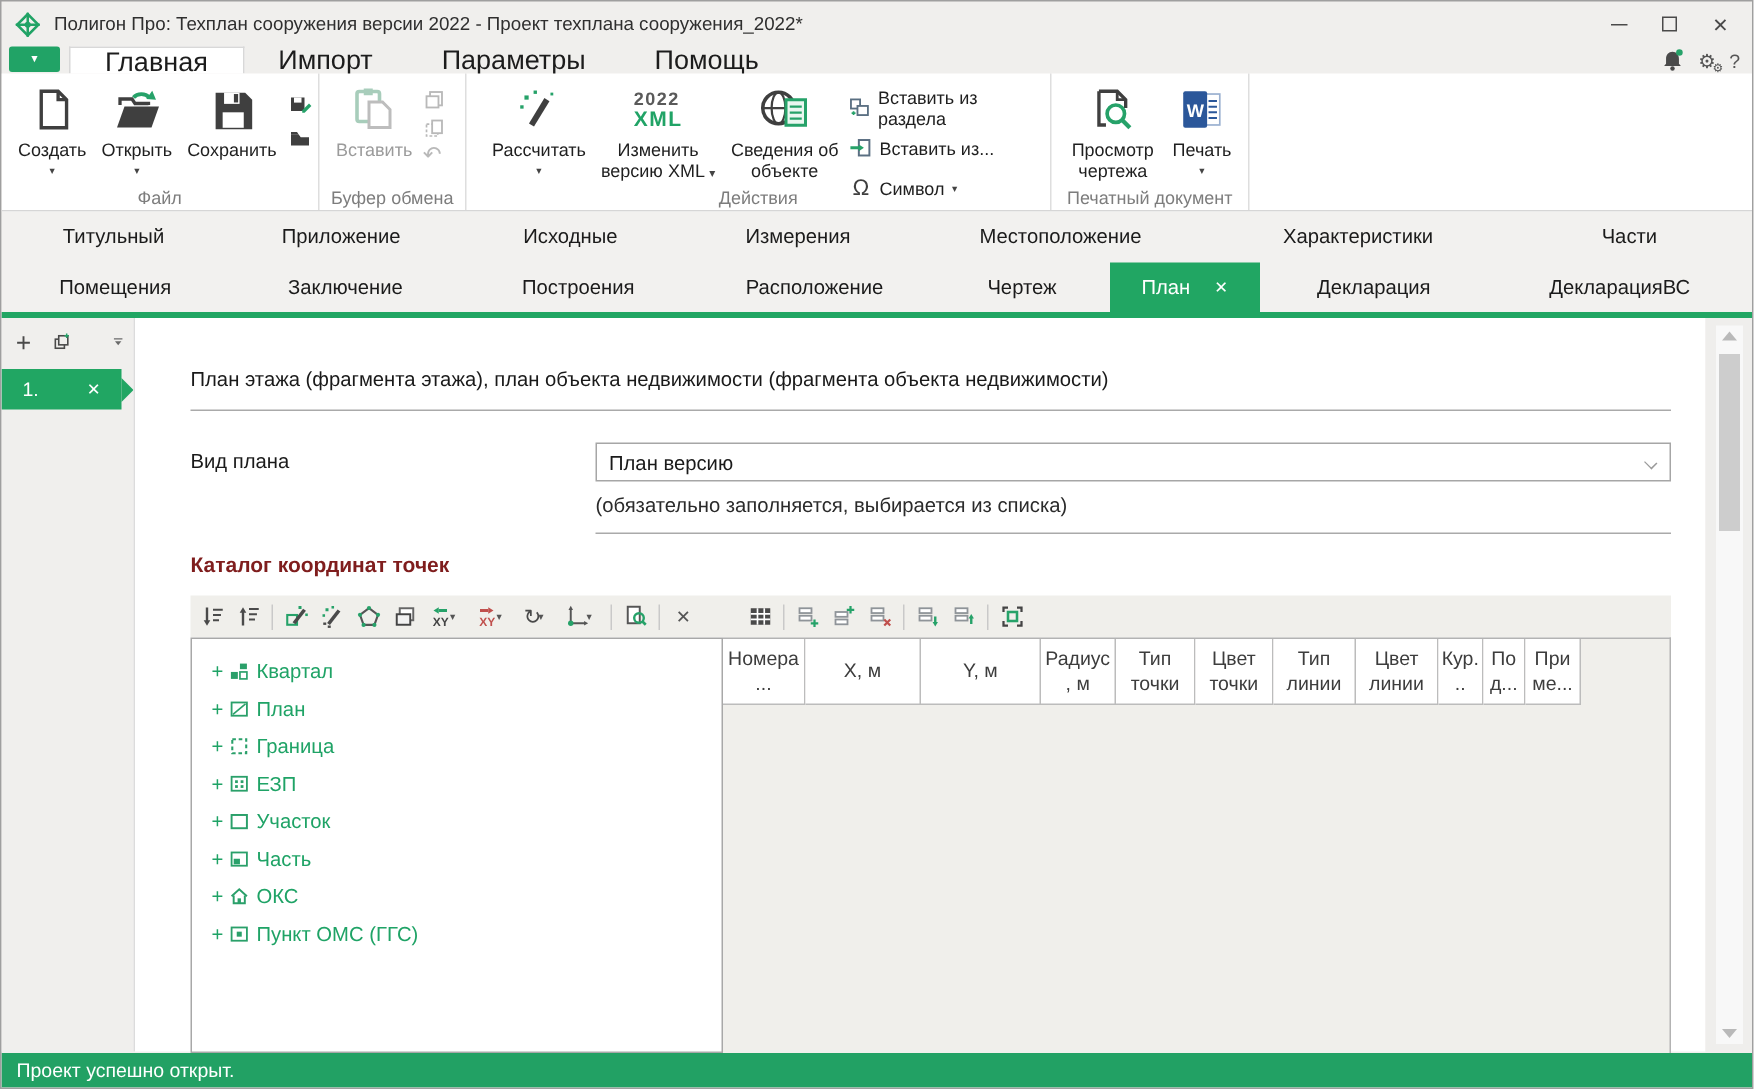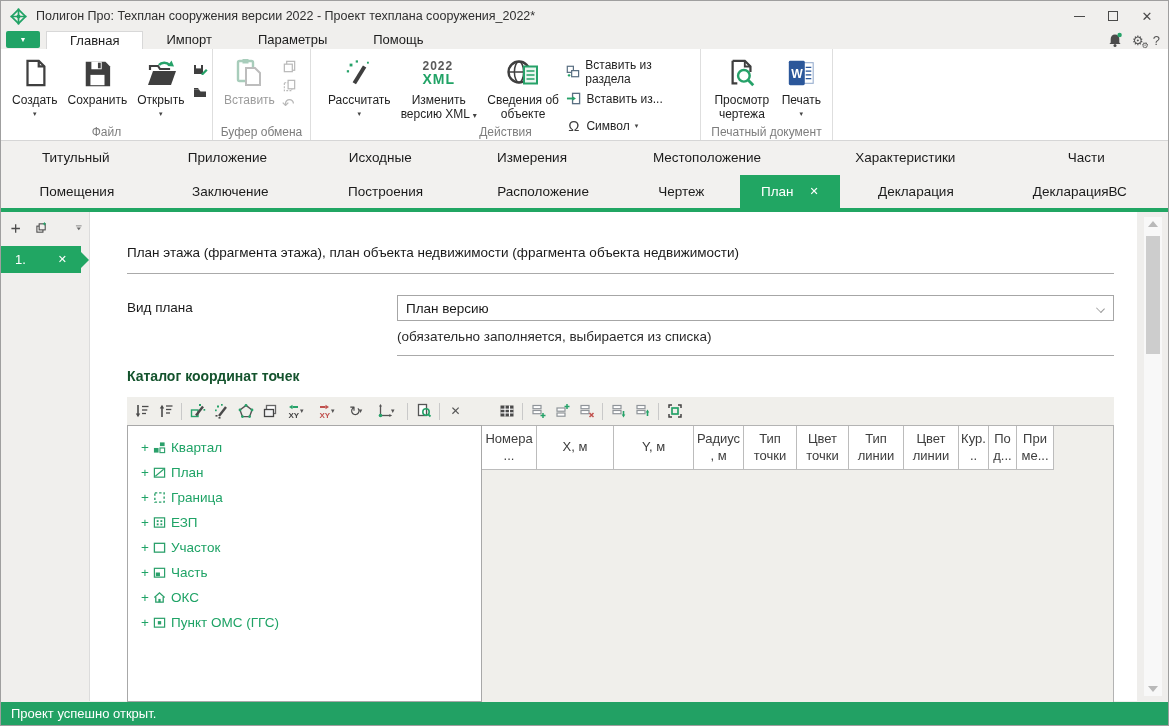--- a/index.html
+++ b/index.html
@@ -14,21 +14,21 @@
   .titlebar { position:absolute; left:0; top:0; right:0; height:30px; display:flex; align-items:center; padding-left:9px; }
   .app-ico { width:17px; height:17px; flex:0 0 auto; }
   .title-text { margin-left:9px; font-size:12.5px; color:#2f2f2f; }
   .wincontrols { position:absolute; right:4px; top:0; height:30px; display:flex; }
   .winbtn { width:34px; height:30px; display:flex; align-items:center; justify-content:center; color:#4a4a4a; font-size:13px; cursor:default; }
   .min-bar { width:11px; border-bottom:1.6px solid #4a4a4a; display:inline-block; }
   .max-box { width:10px; height:10px; border:1.6px solid #4a4a4a; display:inline-block; }
   
   .menubar { position:absolute; left:0; top:30px; right:0; height:18px; display:flex; align-items:stretch; }
   .menu-btn { width:34px; height:17px; margin:0 6px 0 5px; background:#21A366; border-radius:2px; color:#fff; font-size:7px; display:flex; align-items:center; justify-content:center; }
-  .mtab { padding:0 23px; font-size:13px; line-height:18px; color:#1c1c1c; }
+  .mtab { padding:0 23px; font-size:18px; line-height:18px; color:#1c1c1c; }
   .mtab.active { background:#fff; border:1px solid #d8d8d8; border-bottom:none; }
   .tray { position:absolute; right:8px; top:31px; display:flex; align-items:center; gap:9px; }
   .tray .g { font-size:13px; color:#555; position:relative; }
   .gear2 { font-size:8px; position:absolute; right:-5px; bottom:-2px; color:#555; }
   
   .ribbon { position:absolute; left:0; top:48px; right:0; height:92px; background:#fff; border-bottom:1px solid #d6d6d6; display:flex; }
   .rgroup { position:relative; border-right:1px solid #dedede; padding:3px 6px 16px 6px; display:flex; align-items:flex-start; }
   .rgroup-label { position:absolute; bottom:1px; left:0; right:0; text-align:center; font-size:12px; color:#7d7d7d; }
   .rbtn { display:flex; flex-direction:column; align-items:center; padding:2px 5px; }
   .rbtn .ric { height:38px; display:flex; align-items:center; justify-content:center; }
@@ -59,21 +59,21 @@
   
   .panel { position:absolute; left:88px; top:211px; width:1048px; height:489px; background:#fff; border-left:1px solid #dcdcdc; padding:0 23px 0 37px; }
   .heading { padding-top:33px; font-size:13.5px; color:#1a1a1a; }
   .hr { border-top:1px solid #aaa; margin-top:13px; }
   .formrow { display:flex; margin-top:21px; }
   .flabel { width:270px; font-size:13.5px; color:#1a1a1a; padding-top:5px; }
   .fcol { flex:1; }
   .combo { height:26px; border:1px solid #a6a6a6; background:#fff; display:flex; align-items:center; padding-left:8px; font-size:13.5px; color:#1a1a1a; position:relative; }
   .combo .chev { position:absolute; right:9px; top:9px; width:7px; height:7px; border-right:1.5px solid #9a9a9a; border-bottom:1.5px solid #9a9a9a; transform:rotate(45deg) scaleY(.8); }
   .hint { margin-top:8px; font-size:13.5px; color:#2b2b2b; }
-  .catalog { margin-top:12px; font-size:14px; font-weight:bold; color:#14532d; }
+  .catalog { margin-top:12px; font-size:14px; font-weight:bold; color:#7f1d1d; }
   
   .ctoolbar { margin-top:13px; height:28px; background:#f0efeb; display:flex; align-items:center; padding:4px 3px; gap:1px; }
   .tbi { width:23px; height:23px; display:flex; align-items:center; justify-content:center; font-size:13px; color:#4a4a4a; }
   .tbi svg { width:16px; height:16px; }
   .tbsep { width:1px; height:17px; background:#c9c9c9; margin:0 3px; }
   .tbcaret { font-size:7px; color:#555; margin-left:-2px; width:8px; }
   .tbgap { width:26px; }
   
   .panes { display:flex; height:277px; }
   .tree { width:355px; border:1px solid #a8a8a8; background:#fff; padding:9px 0 0 13px; overflow:hidden; }
@@ -150,40 +150,40 @@
             <svg width="30" height="32" viewBox="0 0 32 32">
           <path d="M8 3h12l6 6v20H8z" fill="#fff" stroke="#3f3f3f" stroke-width="2.4"></path>
               <path d="M20 3v6h6" fill="none" stroke="#3f3f3f" stroke-width="2.4"></path>
             </svg>
           </div>
         <div class="rlabel">Создать</div>
         <div class="rcaret">▾</div>
       </div>
       <div class="rbtn">
         <div class="ric">
+            <svg width="32" height="32" viewBox="0 0 32 32">
+          <path d="M14 8c2.5-3 8-3 10.5 0" stroke="#26A269" stroke-width="2.6" fill="none"></path>
+              <polygon points="26.5,3.5 29,9.5 22.5,9 " fill="#26A269"></polygon>
+          <path d="M5 13v-4h8l2 3h9v1" fill="none" stroke="#3f3f3f" stroke-width="2.2"></path>
+          <path d="M3 28l5-14h23l-5 14z" fill="#3f3f3f"></path>
+            </svg>
+          </div>
+        <div class="rlabel">Открыть</div>
+        <div class="rcaret">▾</div>
+      </div>
+      <div class="rbtn">
+        <div class="ric">
             <svg width="30" height="30" viewBox="0 0 32 32">
           <path d="M4 4h21l5 5v21H4z" fill="#3f3f3f"></path>
               <rect x="10" y="4" width="11" height="8" fill="#fff"></rect>
               <rect x="17" y="5" width="3" height="6" fill="#3f3f3f"></rect>
               <rect x="9" y="18" width="15" height="11" fill="#fff"></rect>
             </svg>
           </div>
         <div class="rlabel">Сохранить</div>
-      </div>
-      <div class="rbtn">
-        <div class="ric">
-            <svg width="32" height="32" viewBox="0 0 32 32">
-          <path d="M14 8c2.5-3 8-3 10.5 0" stroke="#26A269" stroke-width="2.6" fill="none"></path>
-              <polygon points="26.5,3.5 29,9.5 22.5,9 " fill="#26A269"></polygon>
-          <path d="M5 13v-4h8l2 3h9v1" fill="none" stroke="#3f3f3f" stroke-width="2.2"></path>
-          <path d="M3 28l5-14h23l-5 14z" fill="#3f3f3f"></path>
-            </svg>
-          </div>
-        <div class="rlabel">Открыть</div>
-        <div class="rcaret">▾</div>
       </div>
       <div class="rsm-col">
         <svg width="16" height="16" viewBox="0 0 16 16">
           <rect x="2" y="4" width="9" height="9" fill="#3f3f3f"></rect>
             <rect x="4" y="4" width="5" height="3.4" fill="#fff"></rect>
           <path d="M9.5 12.5l4.5-4.5 1.6 1.6-4.5 4.5H9.5z" fill="#26A269"></path>
           </svg>
         <svg width="16" height="16" viewBox="0 0 16 16">
           <path d="M2 5.5h5l1.5 2H14V13H2z" fill="#3f3f3f"></path>
             <path d="M2 5.5V4h4l1 1.5" fill="#3f3f3f"></path>

